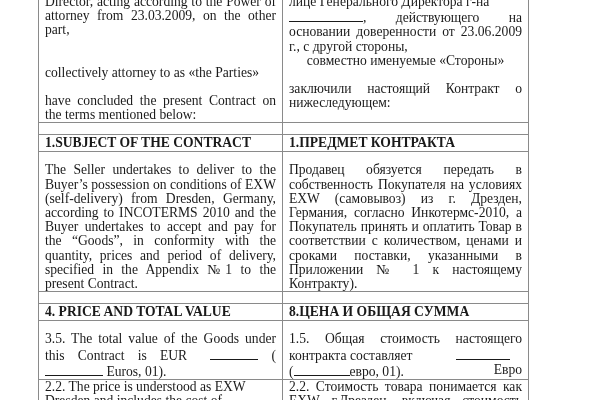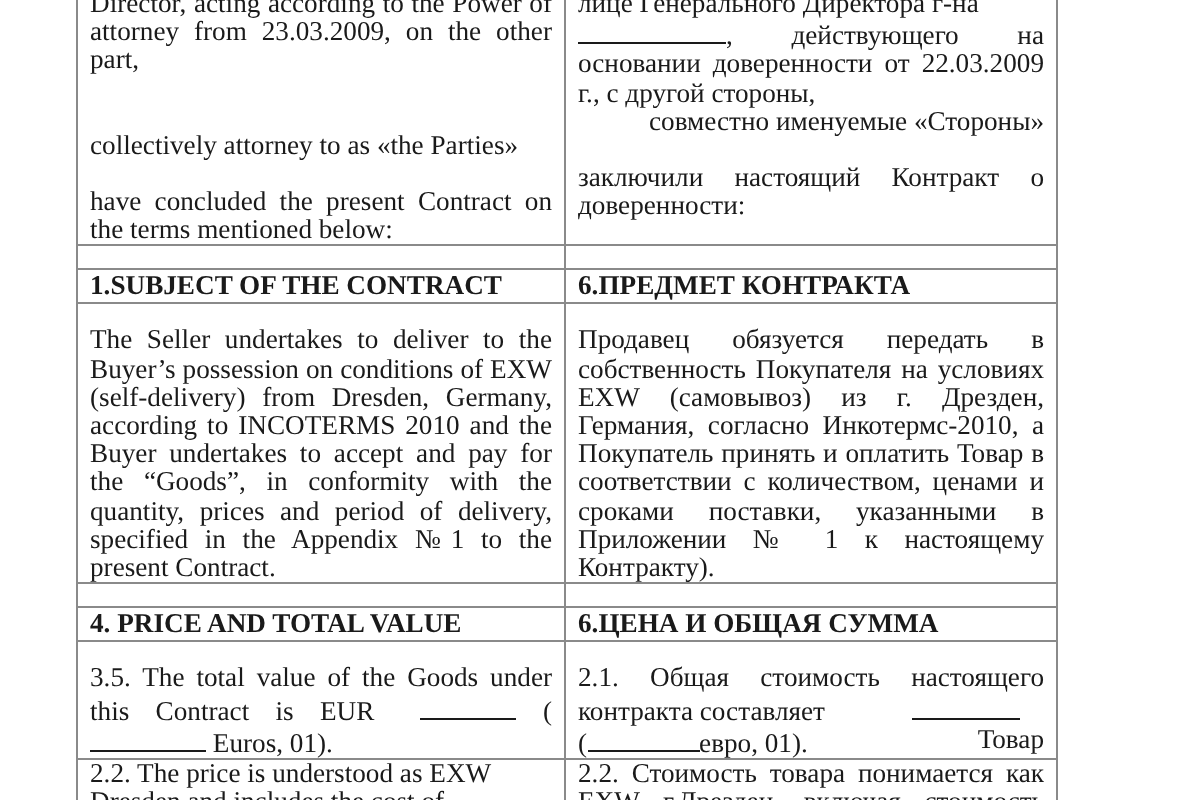--- a/index.html
+++ b/index.html
@@ -42,21 +42,21 @@
       font-size: 13.6px;
       padding-top: 1px !important;
       padding-bottom: 1px !important;
       height: 14px;
       font-family: Liberation Serif, serif;
     }
     td.empty { height: 11px; }
     .para { display: block; }
     .gap { display: block; height: 14px; }
     .gap2 { display: block; height: 28px; }
-    .tight { text-align: right; }
+    .tight { text-align: center; }
     .blank {
       display: inline-block;
       border-bottom: 1px solid #1a1a1a;
       height: 12px;
       vertical-align: baseline;
     }
     .bodycell { padding-top: 4px !important; }
   </style>
 </head>
 <body>
@@ -71,62 +71,62 @@
     <tbody>
         <tr>
       <td style="height:110px;">
         <span class="para">Director, acting according to the Power of attorney from 23.03.2009, on the other part,</span>
         <span class="gap2"></span>
         <span class="para">collectively attorney to as «the Parties»</span>
         <span class="gap"></span>
         <span class="para">have concluded the present Contract on the terms mentioned below:</span>
       </td>
       <td>
-        <span class="para"><span>лице Генерального Директора г-на</span><br><span class="blank" style="width:74px;"></span><span>, действующего на основании доверенности от 22.03.2009 г., с другой стороны,</span></span>
+        <span class="para"><span>лице Генерального Директора г-на</span><br><span class="blank" style="width:74px;"></span><span>, действующего на основании доверенности от 23.06.2009 г., с другой стороны,</span></span>
         <span class="para tight">совместно именуемые «Стороны»</span>
         <span class="gap"></span>
-        <span class="para">заключили настоящий Контракт о доверенности:</span>
+        <span class="para">заключили настоящий Контракт о нижеследующем:</span>
       </td>
     </tr>
 
     <tr>
       <td class="empty"></td>
       <td class="empty"></td>
     </tr>
 
     <tr>
       <td class="heading">1.SUBJECT OF THE CONTRACT</td>
-      <td class="heading">6.ПРЕДМЕТ КОНТРАКТА</td>
+      <td class="heading">1.ПРЕДМЕТ КОНТРАКТА</td>
     </tr>
 
     <tr>
       <td class="bodycell" style="height:122px; padding-top:11px !important;">
         <span class="para">The Seller undertakes to deliver to the Buyer’s possession on conditions of EXW (self-delivery) from Dresden, Germany, according to INCOTERMS 2010 and the Buyer undertakes to accept and pay for the “Goods”, in conformity with the quantity, prices and period of delivery, specified in the Appendix №1 to the present Contract.</span>
       </td>
       <td class="bodycell" style="padding-top:11px !important;">
         <span class="para">Продавец обязуется передать в собственность Покупателя на условиях EXW (самовывоз) из  г. Дрезден, Германия, согласно Инкотермс-2010, а Покупатель принять и оплатить Товар в соответствии с количеством, ценами и сроками поставки, указанными в Приложении № 1 к настоящему Контракту).</span>
       </td>
     </tr>
 
     <tr>
       <td class="empty"></td>
       <td class="empty"></td>
     </tr>
 
     <tr>
       <td class="heading">4. PRICE AND TOTAL VALUE</td>
-      <td class="heading">6.ЦЕНА И ОБЩАЯ СУММА</td>
+      <td class="heading">8.ЦЕНА И ОБЩАЯ СУММА</td>
     </tr>
 
     <tr>
       <td class="bodycell" style="padding-top:11px !important; height:40px;">
         <span class="para"><span>3.5. The total value of the Goods under this Contract is EUR</span> <span class="blank" style="width:48px; margin-left:10px;"></span> <span>(</span><span class="blank" style="width:58px;"></span> <span>Euros, 01).</span></span>
       </td>
       <td class="bodycell" style="padding-top:11px !important;">
-        <span class="para"><span>2.1. Общая стоимость  настоящего контракта составляет</span> <span class="blank" style="width:54px; margin-left:40px;"></span> <span style="float:right;">Товар</span><br><span>(</span><span class="blank" style="width:56px;"></span><span>евро, 01).</span></span>
+        <span class="para"><span>1.5. Общая стоимость  настоящего контракта составляет</span> <span class="blank" style="width:54px; margin-left:40px;"></span> <span style="float:right;">Евро</span><br><span>(</span><span class="blank" style="width:56px;"></span><span>евро, 01).</span></span>
       </td>
     </tr>
 
     <tr>
       <td class="tight" style="text-align:left;">
         <span class="para">2.2. The price is understood as EXW Dresden and includes the cost of container, marking, export packing according to INCOTERMS 2010.</span>
       </td>
       <td>
         <span class="para">2.2.  Стоимость товара понимается  как EXW г.Дрезден, включая стоимость тары, маркировки, экспортной упаковки согласно INCOTERMS 2010г.</span>
       </td>

